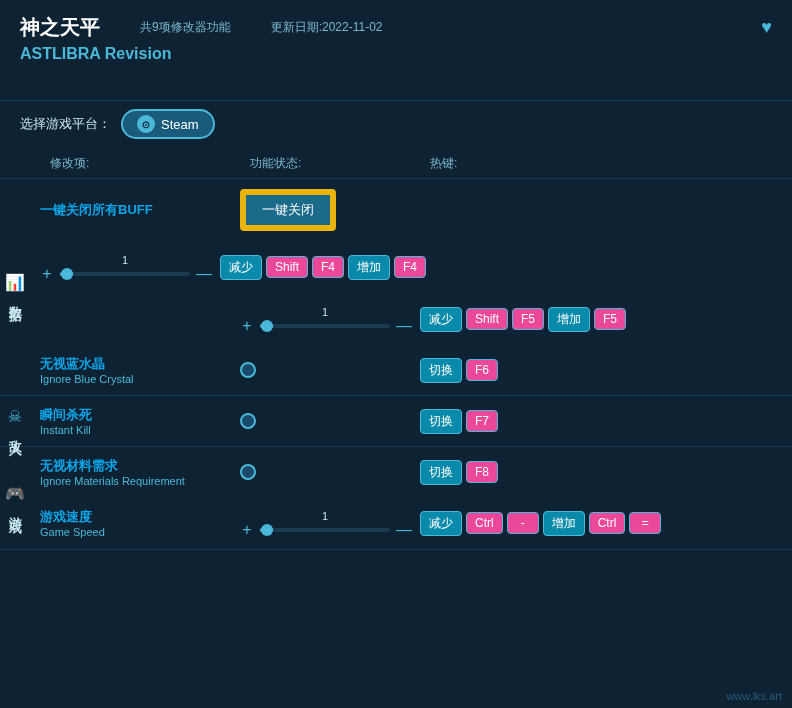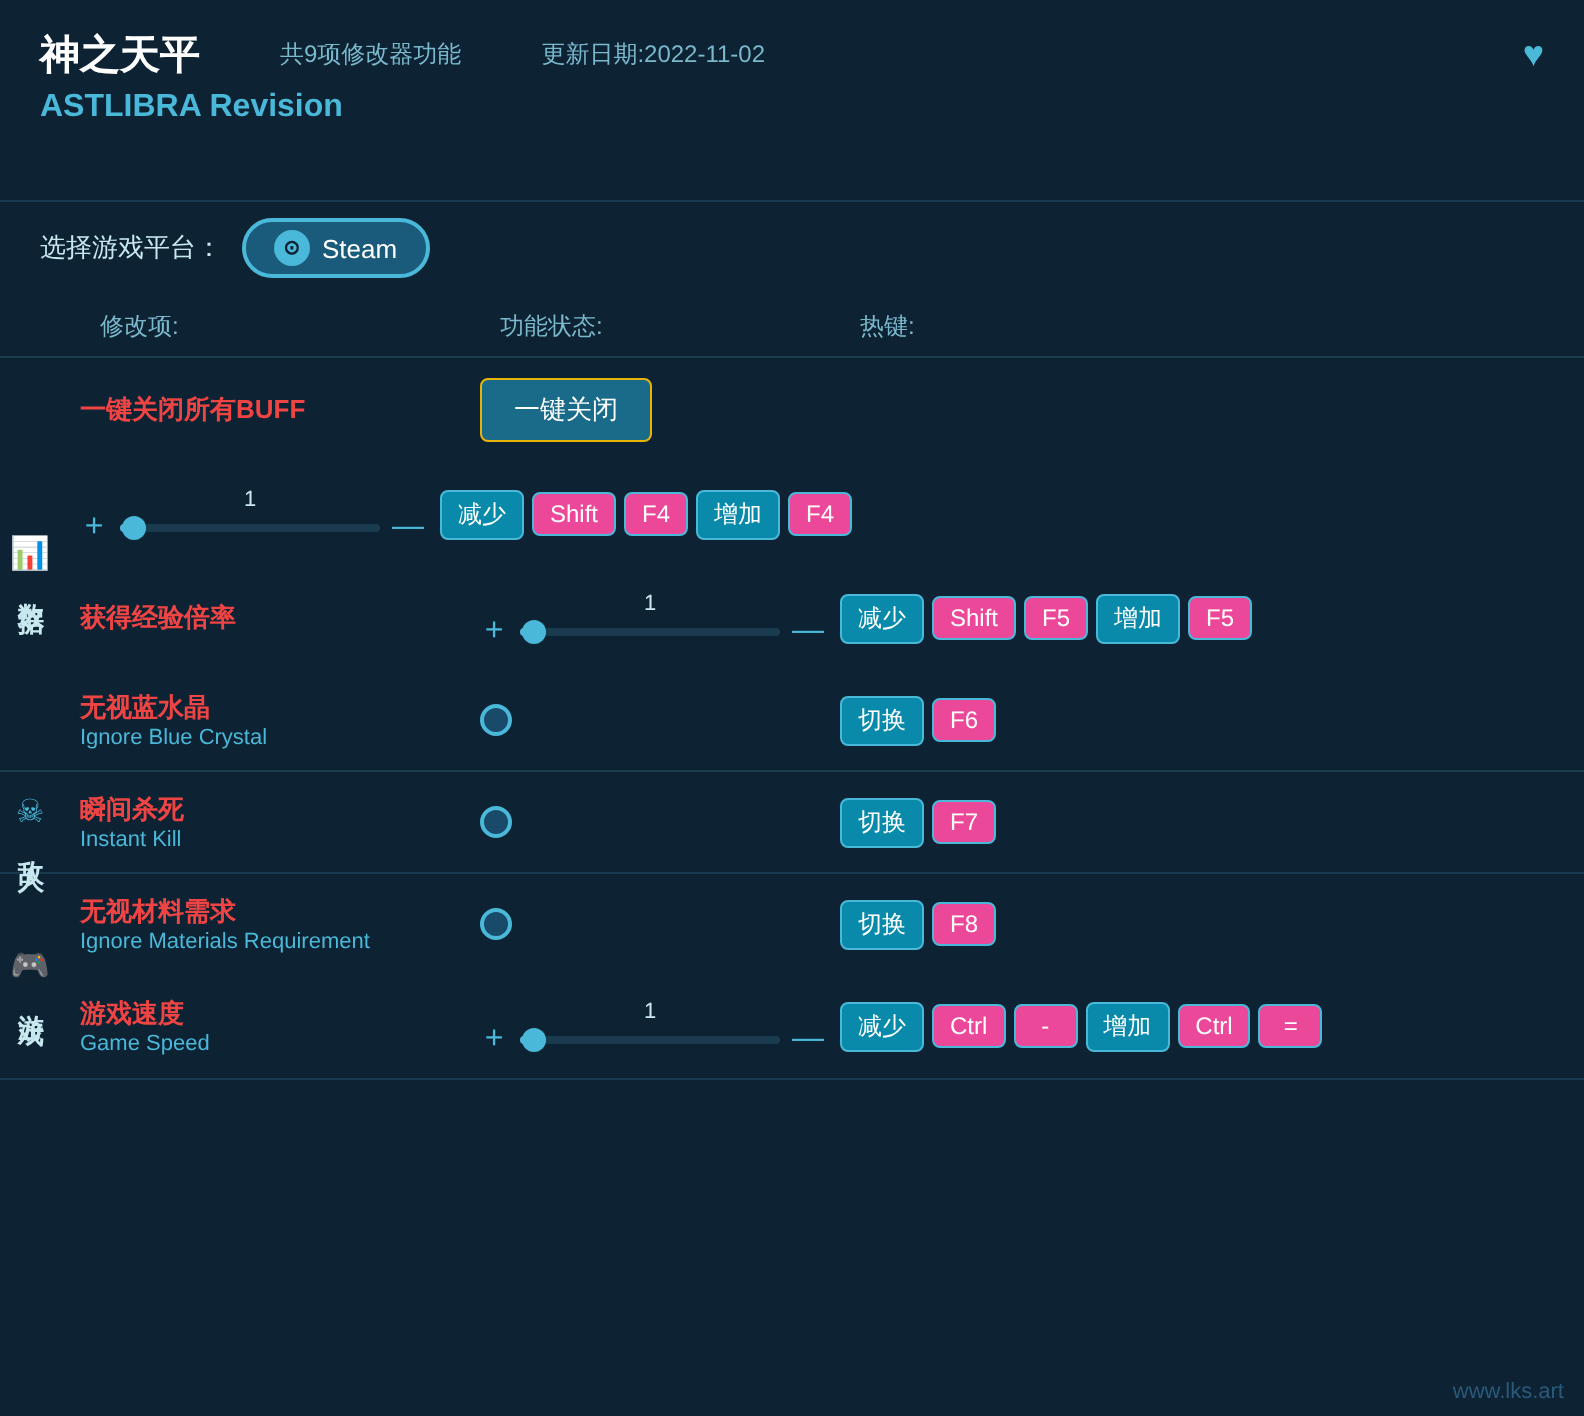--- a/index.html
+++ b/index.html
@@ -102,21 +102,21 @@
       padding: 10px 0;
       min-height: 48px;
     }
 
     .row-name {
       width: 200px;
       flex-shrink: 0;
     }
     .row-name-cn {
       font-size: 13px;
-      color: #ef4444;
+      color: #0ea5e9;
       font-weight: bold;
     }
     .row-name-en {
       font-size: 11px;
       color: #4ab8d8;
     }
 
     .row-control {
       width: 180px;
       flex-shrink: 0;
@@ -126,21 +126,21 @@
 
     .row-hotkey {
       flex: 1;
       display: flex;
       align-items: center;
       gap: 4px;
     }
 
     .btn-close-all {
       background: #1a6a8a;
-      border: 1px solid #eab308;
+      border: 6px solid #eab308;
       border-radius: 4px;
       color: #ffffff;
       font-size: 13px;
       padding: 6px 16px;
       cursor: pointer;
       text-align: center;
     }
 
     .slider-container {
       display: flex;
@@ -284,21 +284,20 @@
           <div class="row-hotkey">
             <button class="hotkey-btn" style="background: rgb(10, 138, 170); border: 1px solid rgb(74, 184, 216);">减少</button>
             <button class="hotkey-btn">Shift</button>
             <button class="hotkey-btn">F4</button>
             <button class="hotkey-btn" style="background: rgb(10, 138, 170); border: 1px solid rgb(74, 184, 216);">增加</button>
             <button class="hotkey-btn">F4</button>
           </div>
         </div>
         <div class="row">
           <div class="row-name">
-            <div class="row-name-cn">获得经验倍率</div>
           </div>
           <div class="row-control">
             <div class="slider-container" style="position: relative; margin-top: 14px;">
               <span class="slider-plus">+</span>
               <div class="slider-track" style="position: relative; flex: 1 1 0%;">
                 <div class="slider-fill"></div>
                 <div class="slider-thumb"></div>
                 <div class="slider-value">1</div>
               </div>
               <span class="slider-minus">—</span>

